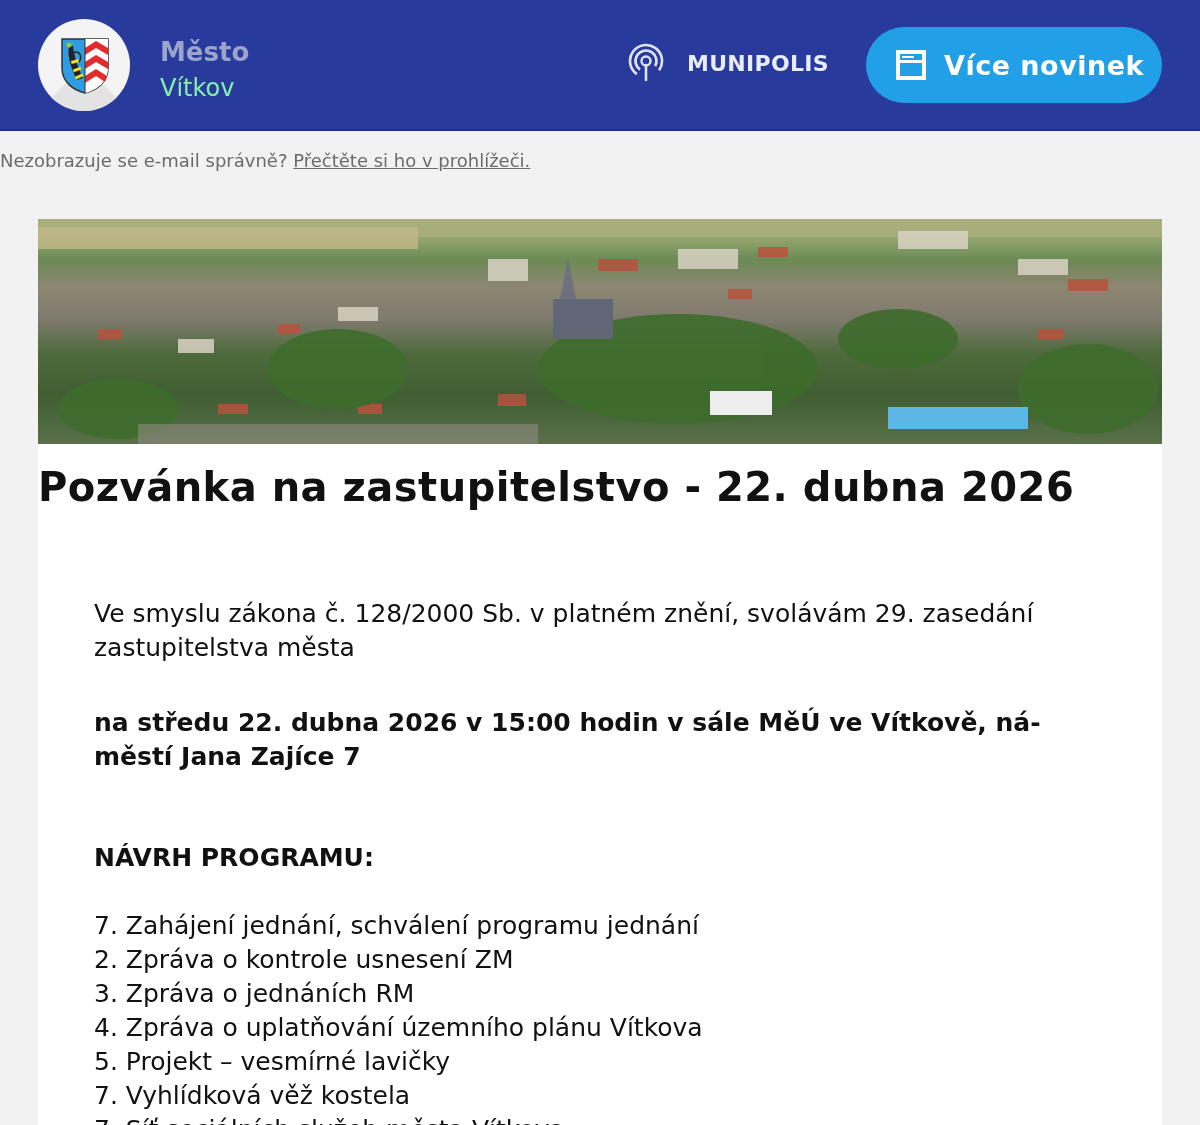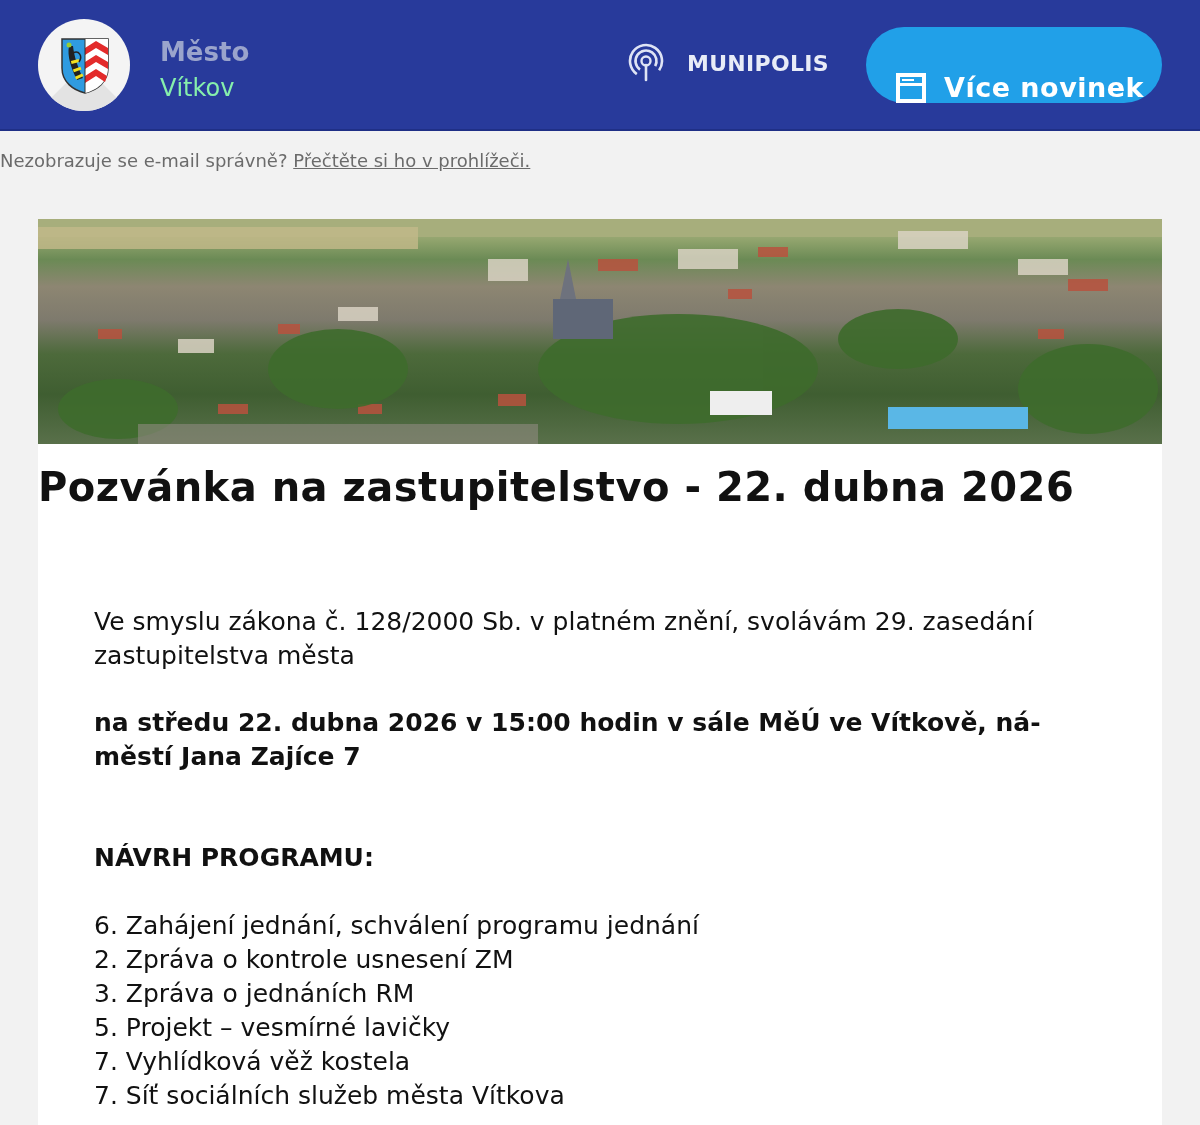--- a/index.html
+++ b/index.html
@@ -26,21 +26,21 @@
   .brand-top { font-weight: bold; font-size: 26px; color: #9aa4cc; line-height: 32px; }
   .brand-bottom { font-size: 24px; color: #86efac; line-height: 40px; }
 
   .munipolis { position: absolute; left: 627px; top: 43px; display: flex; align-items: center; }
   .munipolis svg { width: 38px; height: 40px; }
   .munipolis-label { margin-left: 22px; font-weight: bold; font-size: 22px; color: #e8ecf7; letter-spacing: 0.3px; }
 
   .more-news {
     position: absolute; left: 866px; top: 27px; width: 296px; height: 76px;
     background: #21a0e8; border-radius: 38px;
-    display: flex; align-items: flex-end; padding-left: 30px; cursor: pointer;
+    display: flex; align-items: center; padding-left: 30px; cursor: pointer;
   }
   .more-news .news-icon { width: 30px; height: 30px; background: #fff; position: relative; }
   .more-news .news-icon::before { content: ""; position: absolute; left: 4px; top: 4px; width: 22px; height: 6px; background: #21a0e8; }
   .more-news .news-icon::after { content: ""; position: absolute; left: 4px; top: 13px; width: 22px; height: 13px; background: #21a0e8; }
   .more-news .news-icon i { position: absolute; left: 6px; top: 6px; width: 12px; height: 2px; background: #fff; z-index: 2; }
   .more-news-label { margin-left: 18px; font-weight: bold; font-size: 27px; color: #fff; letter-spacing: 0.5px; }
 
   .preheader {
     position: absolute; left: 0; top: 150px; width: 1200px; 
     font-size: 18px; color: #6b6b6b;
@@ -54,21 +54,21 @@
     background: linear-gradient(180deg, #b7b98a 0%, #8ea26b 10%, #6b8a55 18%, #8d8672 30%, #7e7a6d 45%, #4d6a3b 60%, #3f5e31 78%, #59704a 100%);
   }
   .hero svg { position: absolute; left: 0; top: 0; }
 
   .title {
     position: absolute; left: 0; top: 241px; width: 1124px; 
     font-weight: bold; font-size: 40px; line-height: 54px; color: #111; letter-spacing: 0.5px;
   }
 
   .body-text { position: absolute; left: 56px; width: 1010px; font-size: 25px; line-height: 34px; color: #111; }
-  .intro { top: 386px; }
+  .intro { top: 378px; }
   .when { top: 487px; font-weight: bold; }
   .program-heading { top: 622px; font-weight: bold; }
   .program-list { top: 690px; list-style: none; }
   .program-list li { font-size: 25px; line-height: 34px; }
 </style>
 </head>
 <body>
 
 <div class="header">
   <div class="logo-circle">
@@ -155,20 +155,21 @@
     </svg>
   </div>
 
   <h1 class="title">Pozvánka na zastupitelstvo - 22. dubna 2026</h1>
 
   <p class="body-text intro">Ve smyslu zákona č. 128/2000 Sb. v platném znění, svolávám 29. zasedání zastupitelstva města</p>
   <p class="body-text when">na středu 22. dubna 2026 v 15:00 hodin v sále MěÚ ve Vítkově, ná­městí Jana Zajíce 7</p>
   <p class="body-text program-heading">NÁVRH PROGRAMU:</p>
 
   <ul class="body-text program-list">
-    <li>6. Zahájení jednání, schválení programu jednání</li>
+    <li>7. Zahájení jednání, schválení programu jednání</li>
     <li>2. Zpráva o kontrole usnesení ZM</li>
     <li>3. Zpráva o jednáních RM</li>
+    <li>4. Zpráva o uplatňování územního plánu Vítkova</li>
     <li>5. Projekt – vesmírné lavičky</li>
     <li>7. Vyhlídková věž kostela</li>
     <li>7. Síť sociálních služeb města Vítkova</li>
   </ul>
 </div>
 
 </body></html>

